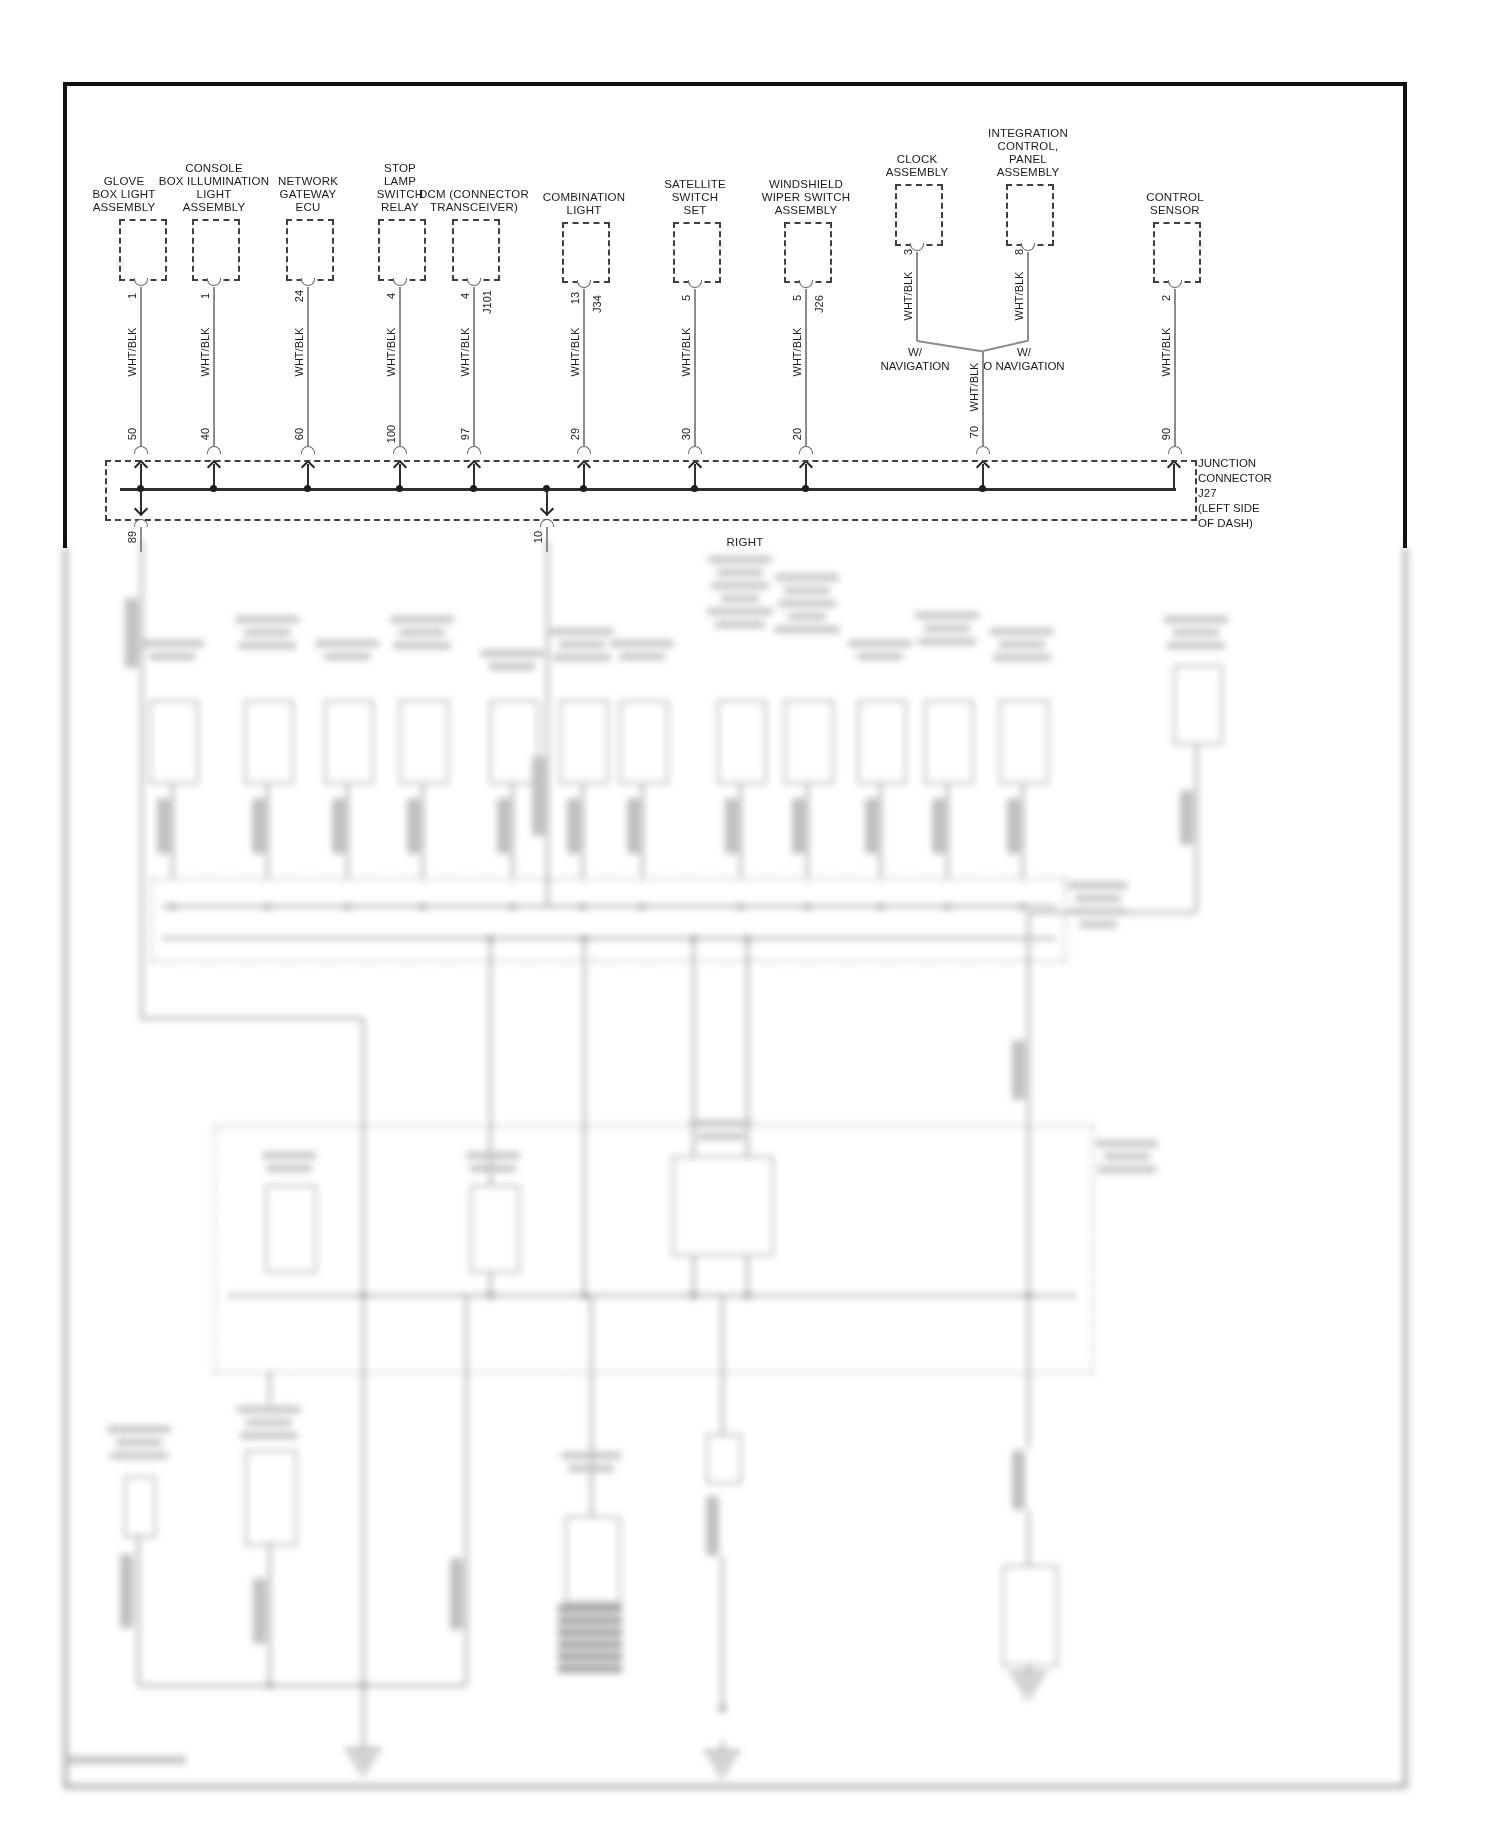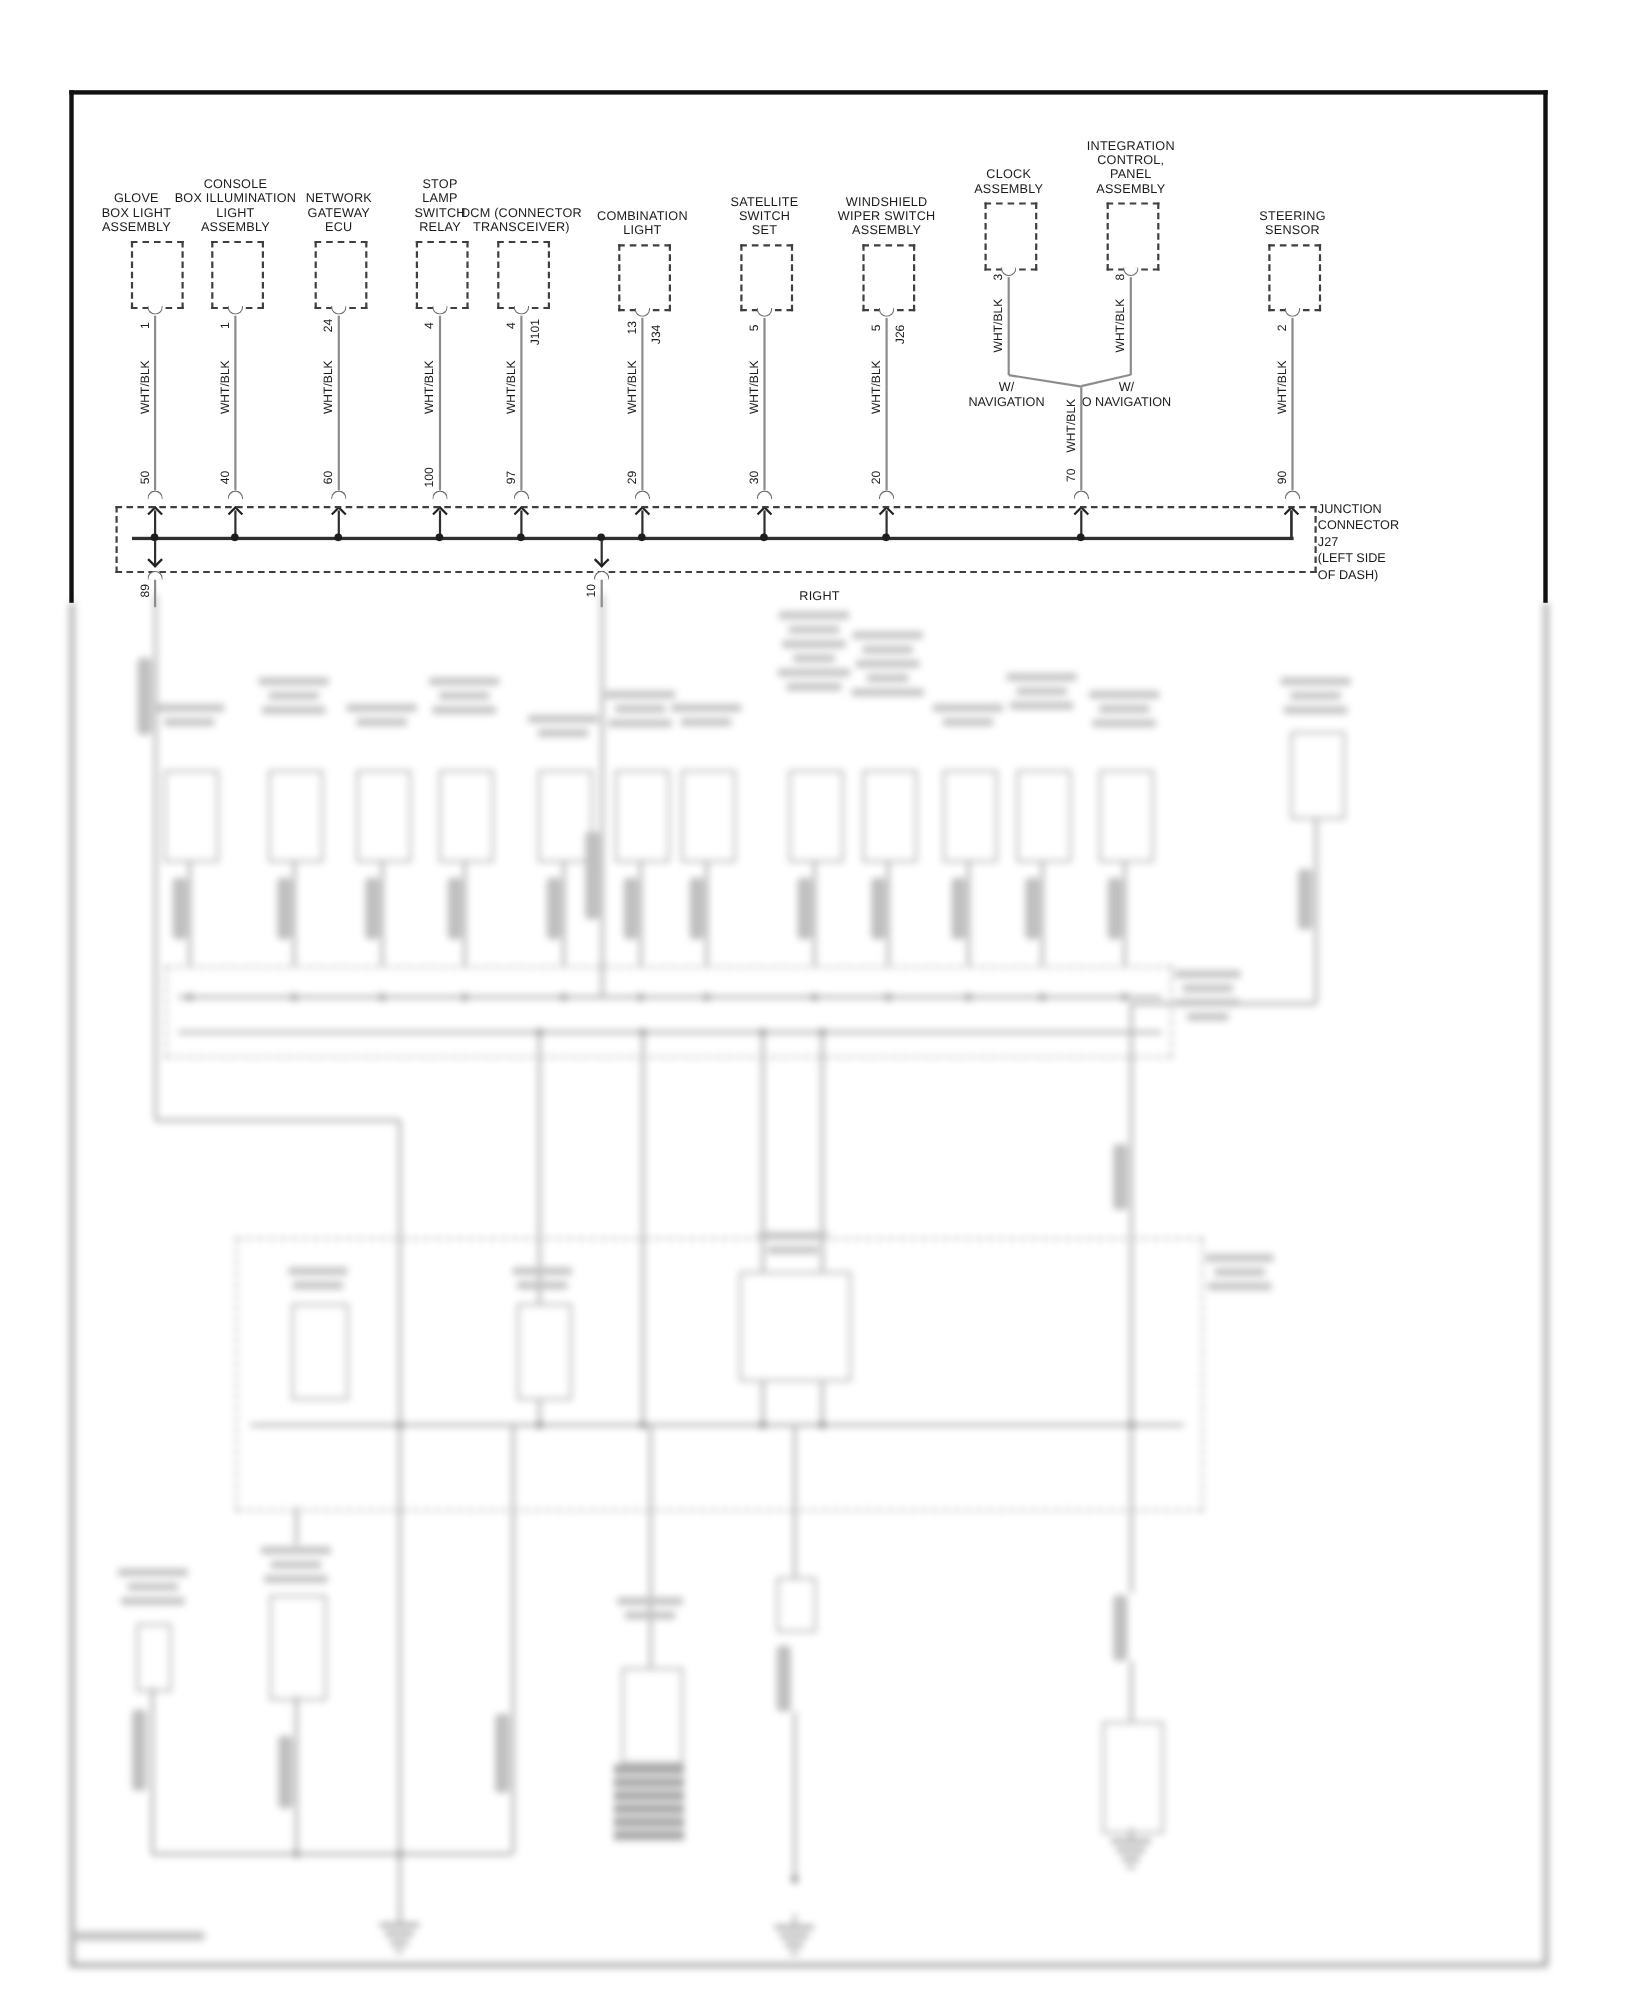--- a/index.html
+++ b/index.html
@@ -201,21 +201,21 @@
 O NAVIGATION</div>
     <div class="wire" style="left:982px;top:352px;height:94px"></div>
     <div class="arcU" style="left:976px;top:446px"></div>
     <div class="rot" style="left:934px;top:379px">WHT/BLK</div>
     <div class="rot" style="left:934px;top:424px">70</div>
     <div class="wire dk" style="left:982px;top:464px;height:25px"></div>
     <div class="head up" style="left:978px;top:462px"></div>
   </div>
 
   <div>
-    <div class="lbl" style="left:1115px;top:191px;width:120px">STEERING
+    <div class="lbl" style="left:1115px;top:191px;width:120px">CONTROL
 SENSOR</div>
     <div class="dbox" style="left:1153px;top:222px;width:44px;height:57px"></div>
     <div class="arcD" style="left:1168px;top:280px"></div>
     <div class="wire" style="left:1174px;top:289px;height:157px"></div>
     <div class="arcU" style="left:1168px;top:446px"></div>
     <div class="rot" style="left:1126px;top:290px">2</div>
     <div class="rot" style="left:1126px;top:344px">WHT/BLK</div>
     <div class="rot" style="left:1126px;top:426px">90</div>
     <div class="wire dk" style="left:1173px;top:464px;height:25px"></div>
     <div class="head up" style="left:1169px;top:462px"></div>

